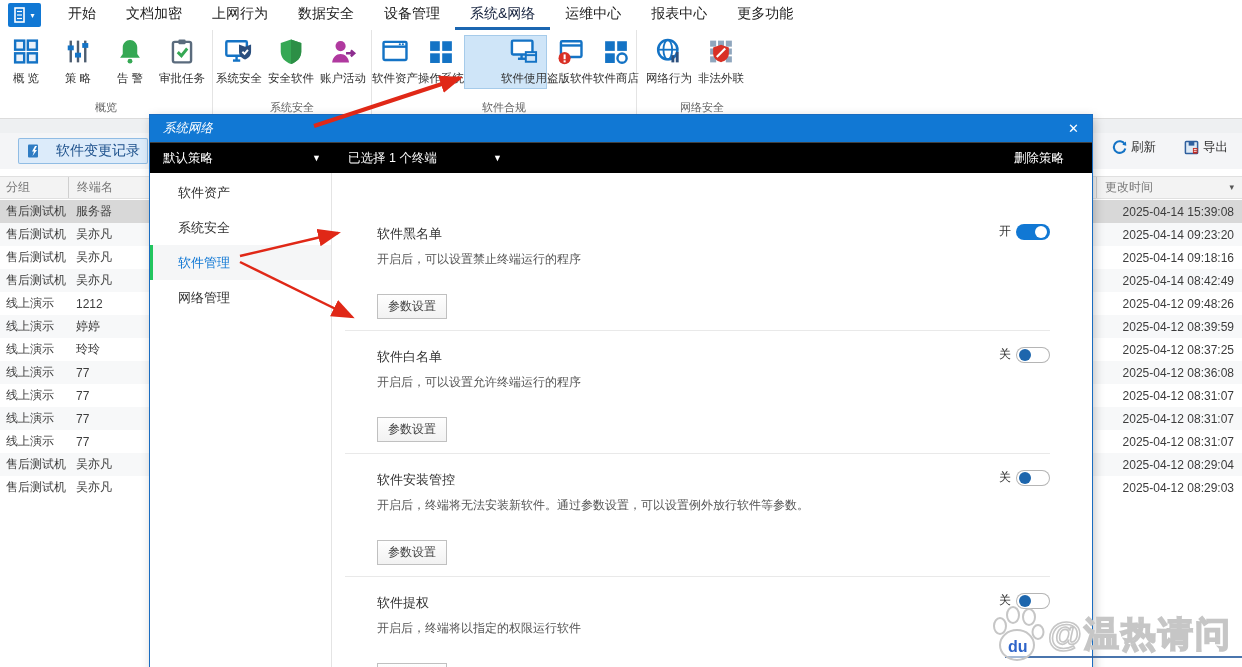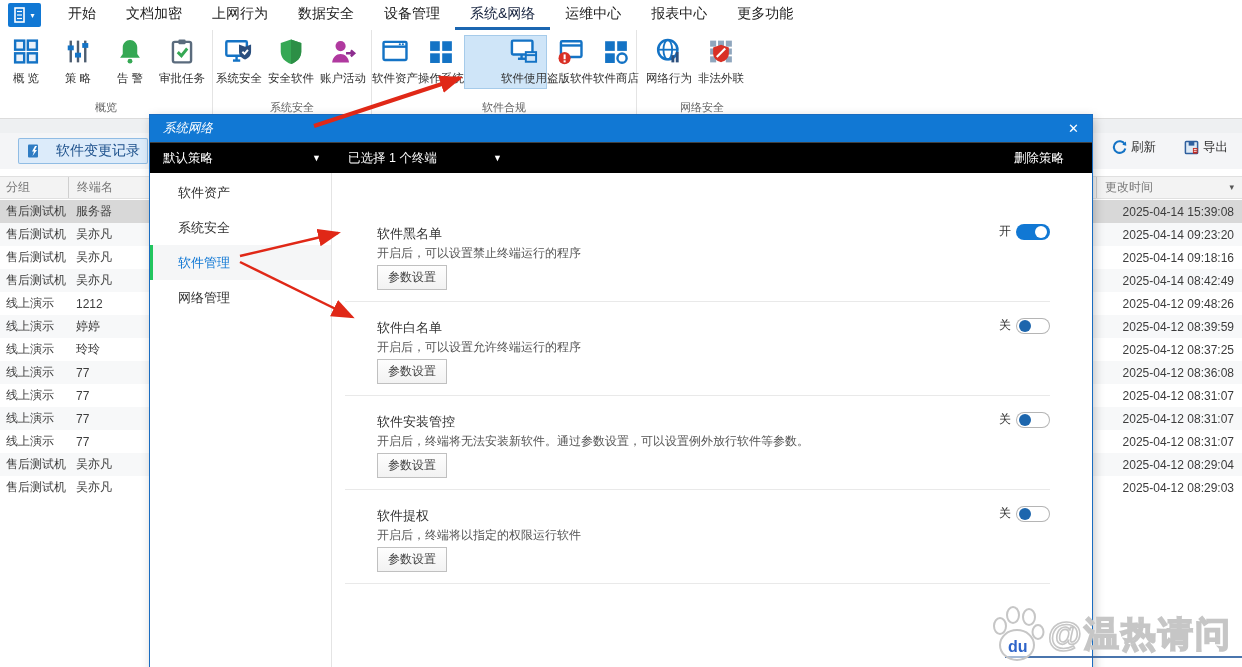--- a/index.html
+++ b/index.html
@@ -60,22 +60,22 @@
   .mdel{width:106px;display:flex;align-items:center;justify-content:center;border-left:1px solid rgba(0,0,0,.16);cursor:pointer;}
   .mbody{display:flex;height:503px;}
   .mnav{width:182px;border-right:1px solid #e4e4e4;box-sizing:border-box;padding-top:2px;}
   .nitem{height:35px;line-height:35px;padding-left:28px;font-size:13px;color:#333;cursor:pointer;}
   .nitem.active{color:#1178d4;background:#f5f6f7;border-left:3px solid #22c55e;padding-left:25px;}
   .mcontent{flex:1;padding-top:35px;overflow:hidden;}
   .sec{position:relative;margin:0 42px 0 13px;padding:17px 0 11px 32px;border-bottom:1px solid #e9e9e9;}
   .sec:first-child{}
   .sec:last-child{border-bottom:none;}
   .sec-title{font-size:13px;color:#333;}
-  .sec-desc{font-size:12px;color:#555;margin-top:2px;}
-  .param-btn{margin-top:3px;font-size:12px;color:#444;background:linear-gradient(#fefefe,#f2f2f2);border:1px solid #c0c0c0;padding:3px 10px;cursor:pointer;font-family:inherit;}
+  .sec-desc{font-size:12px;color:#555;margin-top:8px;}
+  .param-btn{margin-top:26px;font-size:12px;color:#444;background:linear-gradient(#fefefe,#f2f2f2);border:1px solid #c0c0c0;padding:3px 10px;cursor:pointer;font-family:inherit;}
   .toggle-wrap{position:absolute;right:0;top:15px;display:flex;align-items:center;gap:5px;}
   .t-label{font-size:12px;color:#333;}
   .t-pill{position:relative;width:34px;height:16px;border-radius:9px;background:#fff;box-shadow:inset 0 0 0 1px #b5b5b5;cursor:pointer;display:inline-block;}
   .t-pill .knob{position:absolute;top:2px;left:3px;width:12px;height:12px;border-radius:50%;background:#1d66ad;}
   .t-pill.on{background:#1178d4;box-shadow:none;}
   .t-pill.on .knob{left:auto;right:3px;background:#fff;}
 
   
   .arrows{position:absolute;left:0;top:0;width:1242px;height:667px;z-index:40;pointer-events:none;}
   .edge-line{position:absolute;left:1005px;top:656px;width:237px;height:2px;background:#2a5d9f;z-index:35;opacity:.85;}

